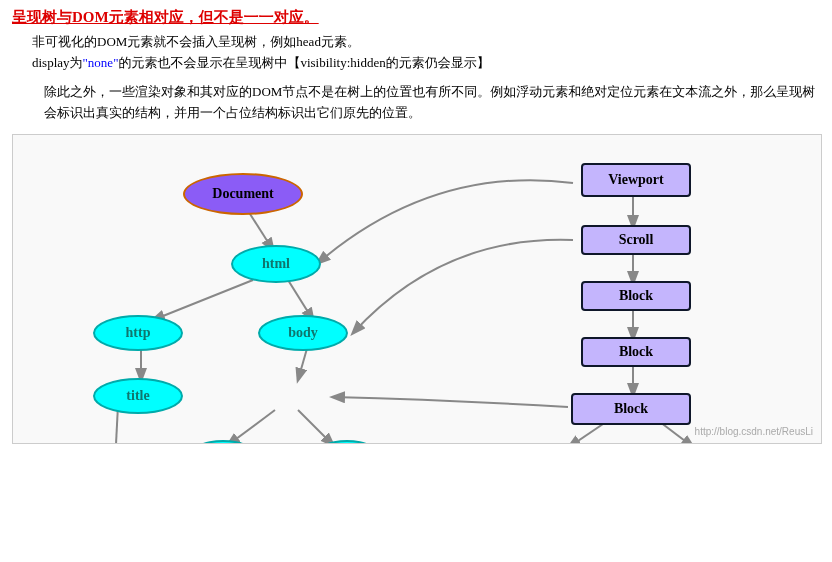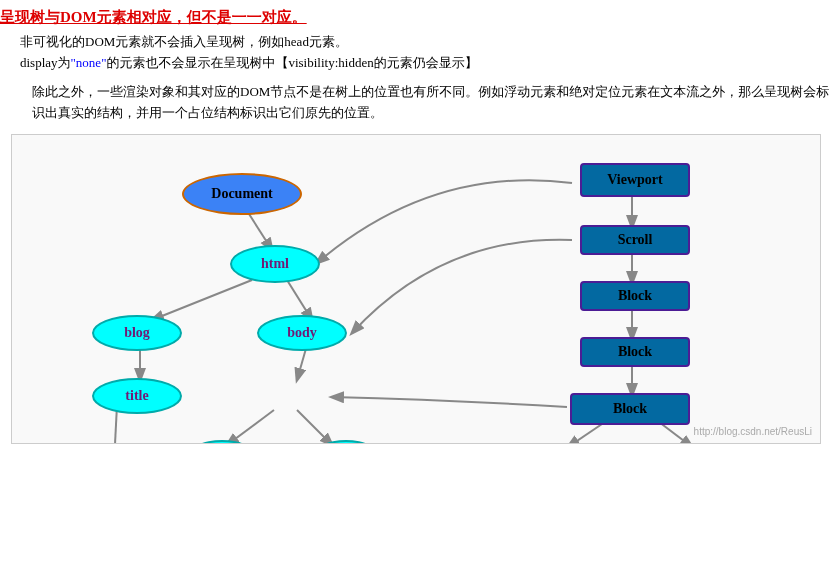--- a/index.html
+++ b/index.html
@@ -4,21 +4,21 @@
   <style>
     * { margin: 0; padding: 0; box-sizing: border-box; }
     body {
       font-family: SimSun, "宋体", serif;
       font-size: 14px;
       background: #fff;
       color: #000;
       width: 832px;
     }
     .page-container {
-      padding: 8px 0;
+      padding: 8px 12px;
     }
     .heading {
       color: #d00;
       font-weight: bold;
       font-size: 15px;
       margin-bottom: 6px;
       text-decoration: underline;
     }
     .desc-line {
       font-size: 13px;
@@ -63,23 +63,23 @@
       font-weight: bold;
       font-size: 14px;
     }
     .ellipse {
       border-radius: 50%;
     }
     .rect {
       border-radius: 4px;
     }
     
-    .orange-fill { background: #3b82f6; border: 2px solid #cc6600; color: #000; }
-    .cyan-fill { background: #00ffff; border: 2px solid #00aaaa; color: #701a75; }
-    .magenta-fill { background: #0369a1; border: 2px solid #4c1d95; color: #000; }
+    .orange-fill { background: #8b5cf6; border: 2px solid #cc6600; color: #000; }
+    .cyan-fill { background: #00ffff; border: 2px solid #00aaaa; color: #0f766e; }
+    .magenta-fill { background: #c4b5fd; border: 2px solid #0f172a; color: #000; }
 
     svg.arrows {
       position: absolute;
       top: 0; left: 0;
       width: 100%; height: 100%;
       pointer-events: none;
     }
   </style>
 </head>
 <body>
@@ -143,21 +143,21 @@
         <marker id="arr" markerWidth="8" markerHeight="8" refX="6" refY="3" orient="auto">
           <path d="M0,0 L0,6 L8,3 z" fill="#888"></path>
         </marker>
       </defs>
     </svg>
 
     <div class="node ellipse orange-fill" style="left:170px; top:38px; width:120px; height:42px;">Document</div>
 
     <div class="node ellipse cyan-fill" style="left:218px; top:110px; width:90px; height:38px;">html</div>
 
-    <div class="node ellipse cyan-fill" style="left:80px; top:180px; width:90px; height:36px;">blog</div>
+    <div class="node ellipse cyan-fill" style="left:80px; top:180px; width:90px; height:36px;">http</div>
 
     <div class="node ellipse cyan-fill" style="left:245px; top:180px; width:90px; height:36px;">body</div>
 
     <div class="node ellipse cyan-fill" style="left:80px; top:243px; width:90px; height:36px;">title</div>
 
 
     <div class="node ellipse cyan-fill" style="left:175px; top:305px; width:70px; height:34px;">h1</div>
 
     <div class="node ellipse cyan-fill" style="left:300px; top:305px; width:68px; height:34px;">p</div>
 

